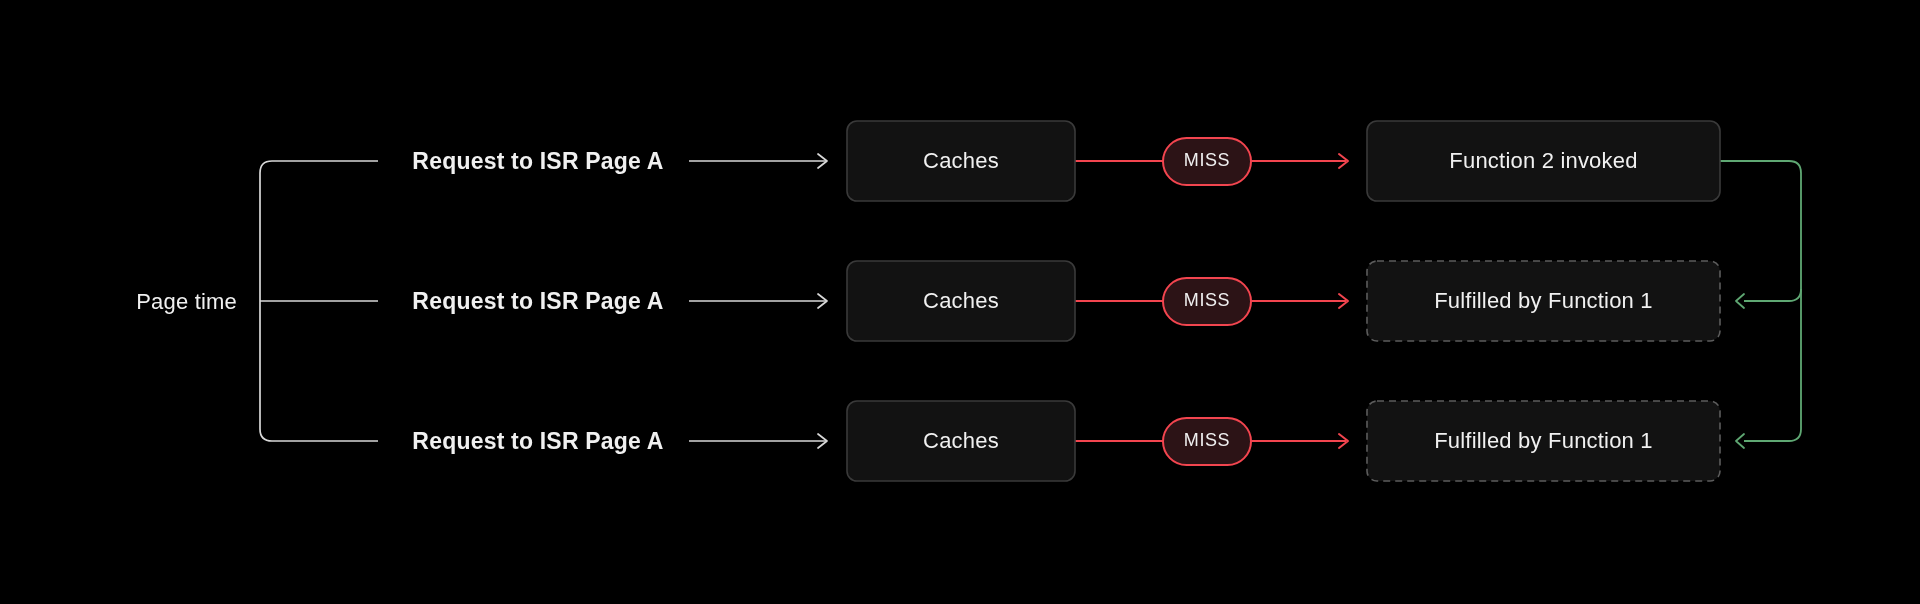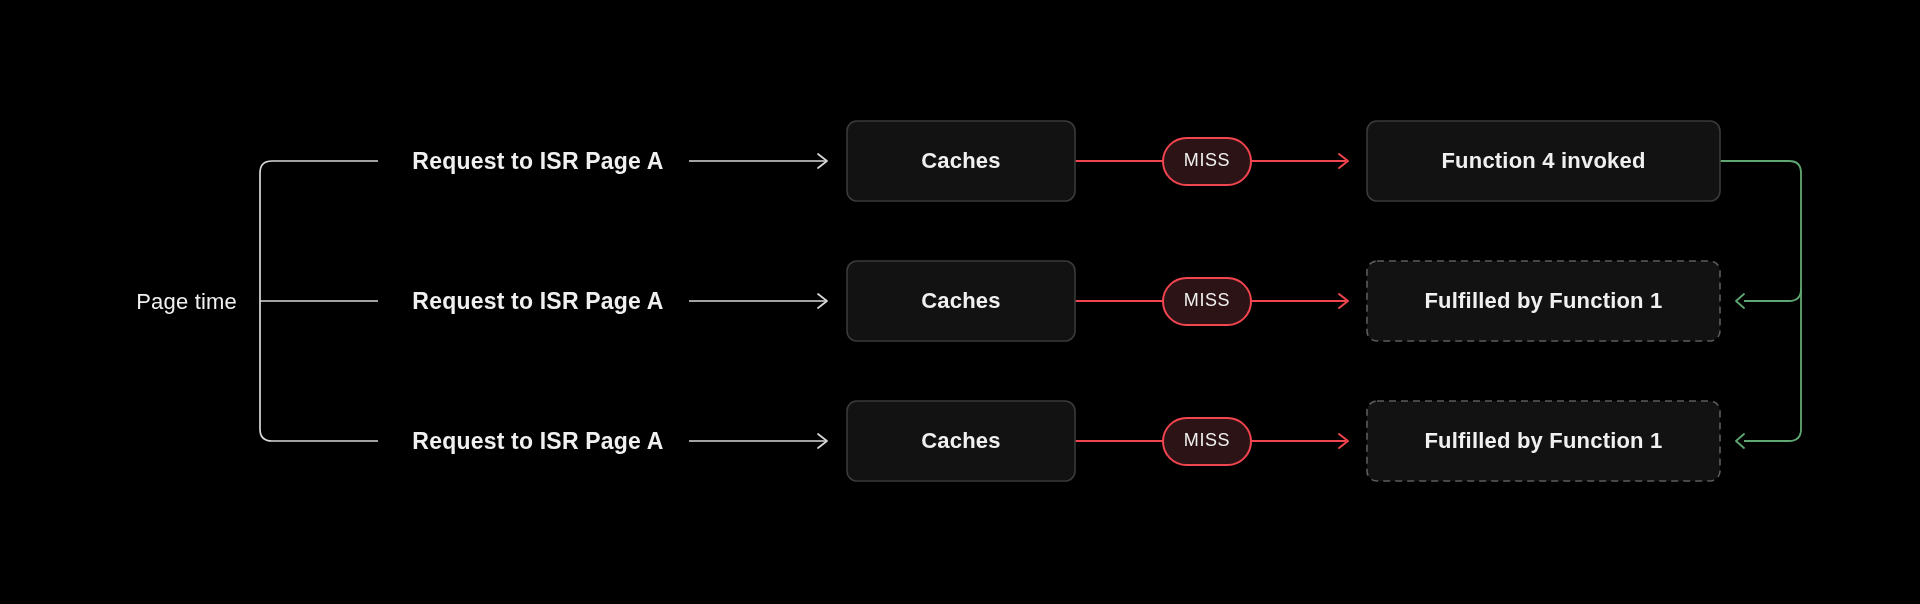--- a/index.html
+++ b/index.html
@@ -59,21 +59,21 @@
     letter-spacing: 0.2px;
   }
   .request {
     left: 390px; width: 296px; height: 32px;
     font-size: 23px;
     font-weight: 700;
     letter-spacing: 0.2px;
   }
   .boxtext {
     font-size: 22px;
-    font-weight: 700;
+    font-weight: 400;
     letter-spacing: 0.2px;
   }
   .cache-text  { left: 847px; width: 228px; height: 80px; }
   .result-text { left: 1367px; width: 353px; height: 80px; }
   .miss-text {
     left: 1163px; width: 88px; height: 45px;
     font-size: 18px;
     font-weight: 500;
     letter-spacing: 0.6px;
   }
@@ -150,21 +150,21 @@
       <rect class="node-dashed" x="1367" y="261" width="353" height="80" rx="10"></rect>
       <rect class="node-dashed" x="1367" y="401" width="353" height="80" rx="10"></rect>
     </g>
   </svg>
 
   <div class="label same-time">Page time</div>
 
   <div class="label request r1-mid">Request to ISR Page A</div>
   <div class="label boxtext cache-text r1-box">Caches</div>
   <div class="label miss-text r1-pill">MISS</div>
-  <div class="label boxtext result-text r1-box">Function 4 invoked</div>
+  <div class="label boxtext result-text r1-box">Function 2 invoked</div>
 
   <div class="label request r2-mid">Request to ISR Page A</div>
   <div class="label boxtext cache-text r2-box">Caches</div>
   <div class="label miss-text r2-pill">MISS</div>
   <div class="label boxtext result-text r2-box">Fulfilled by Function 1</div>
 
   <div class="label request r3-mid">Request to ISR Page A</div>
   <div class="label boxtext cache-text r3-box">Caches</div>
   <div class="label miss-text r3-pill">MISS</div>
   <div class="label boxtext result-text r3-box">Fulfilled by Function 1</div>

